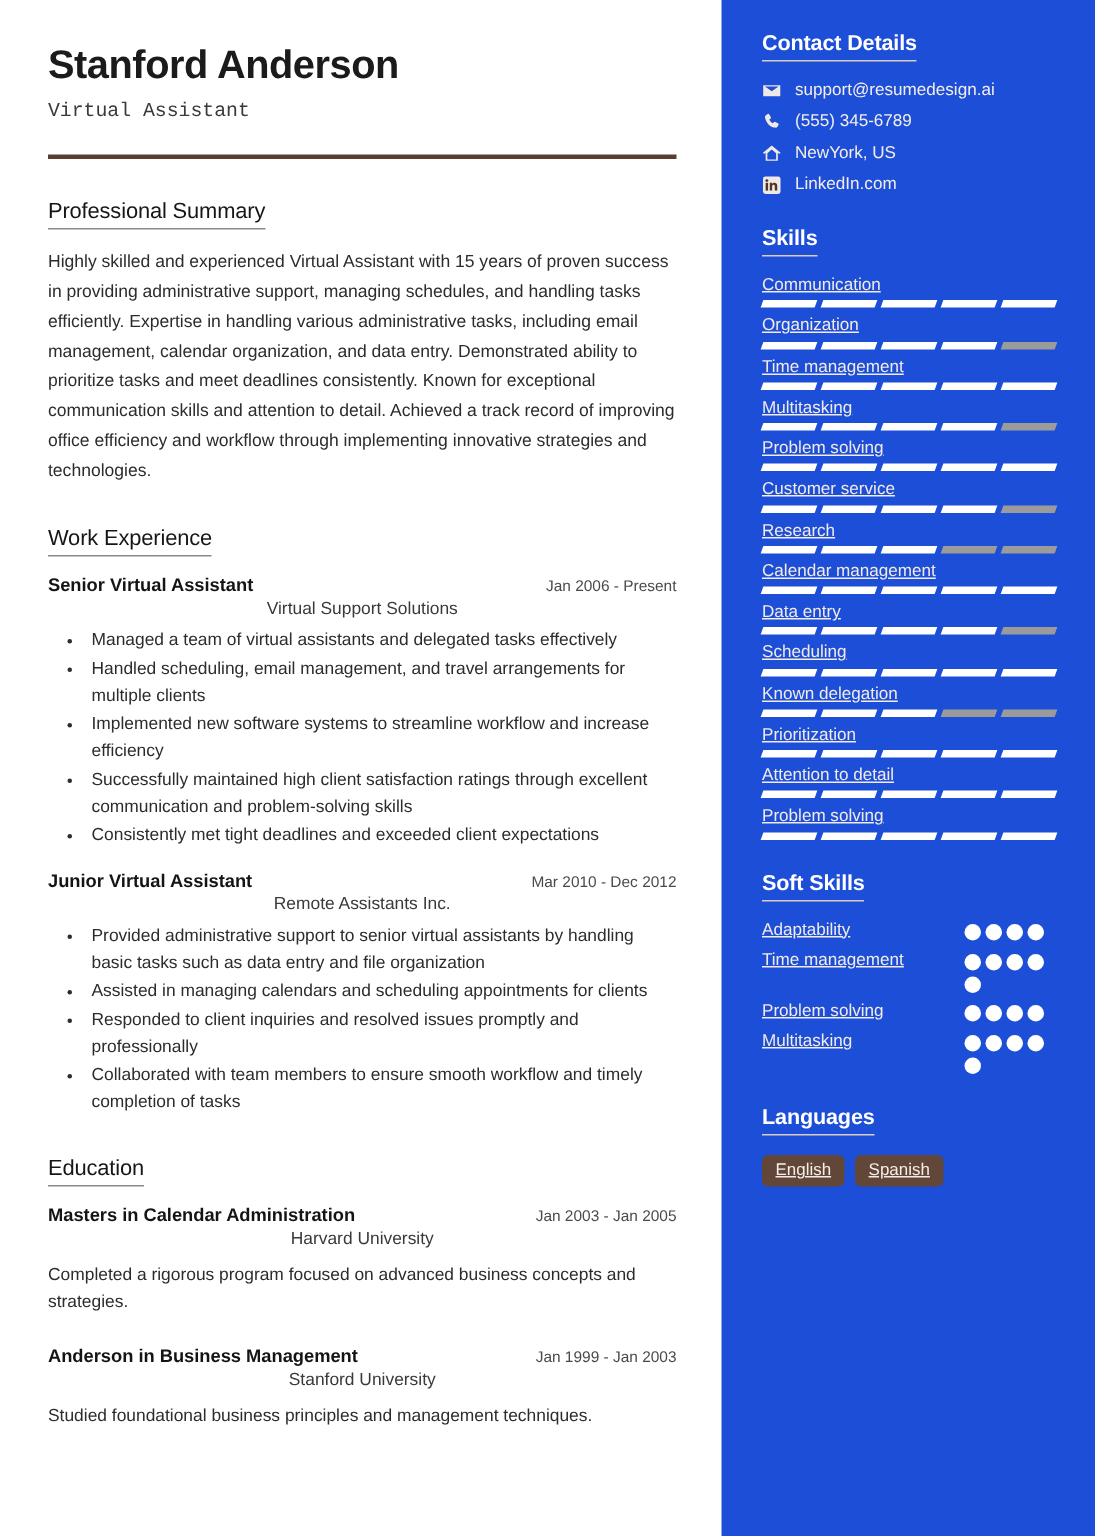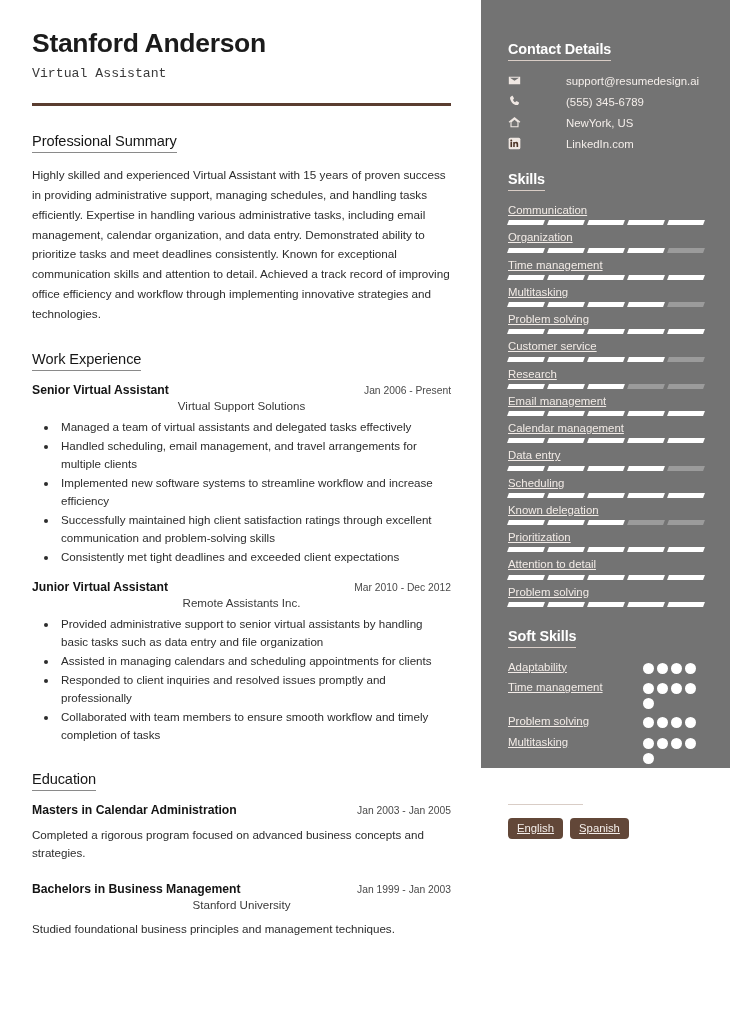--- a/index.html
+++ b/index.html
@@ -124,46 +124,44 @@
     line-height: 1.60;
     margin-top: 9px;
     max-width: 420px;
   }
 
   .edu-entry + .edu-entry { margin-top: 19px; }
 
   
   .sidebar {
     width: 249px;
-    height: 768px;
-    background: #737373;
-    padding: 40px 26px 0 27px;
+    height: 1024px;
+    background: #1d4ed8;
+    padding: 20px 26px 0 27px;
     color: #f3ece8;
   }
 
   .side-heading {
     display: inline-block;
     font-size: 14.4px;
     font-weight: bold;
     color: #ffffff;
     padding-bottom: 3px;
     border-bottom: 1.8px solid #d9cdc6;
     letter-spacing: -0.1px;
   }
 
   .side-section + .side-section { margin-top: 20px; text-decoration: underline; }
 
   
   .contact-list { margin-top: 13px; }
 
   .contact-row {
     display: flex;
-    align-items: center;
     margin-bottom: 8px;
-    gap: 36px;
   }
 
   .contact-icon {
     width: 17px;
     flex: 0 0 17px;
     display: flex;
     align-items: center;
     justify-content: flex-start;
     color: #f0e8e3;
   }
@@ -304,26 +302,27 @@
     </div>
 
     <div class="section">
       <div class="section-heading">Education</div>
 
       <div class="edu-entry">
         <div class="entry-head">
           <div class="entry-title">Masters in Calendar Administration</div>
           <div class="entry-date">Jan 2003 - Jan 2005</div>
         </div>
+        <div class="entry-org">Harvard University</div>
         <div class="entry-desc">Completed a rigorous program focused on advanced business concepts and strategies.</div>
       </div>
 
       <div class="edu-entry">
         <div class="entry-head">
-          <div class="entry-title">Bachelors in Business Management</div>
+          <div class="entry-title">Anderson in Business Management</div>
           <div class="entry-date">Jan 1999 - Jan 2003</div>
         </div>
         <div class="entry-org">Stanford University</div>
         <div class="entry-desc">Studied foundational business principles and management techniques.</div>
       </div>
     </div>
 
   </div>
 
   <div class="sidebar">
@@ -441,30 +440,20 @@
             <div class="skill-name">Research</div>
             <div class="skill-bar">
               <span class="seg on"></span>
               <span class="seg on"></span>
               <span class="seg on"></span>
               <span class="seg"></span>
               <span class="seg"></span>
             </div>
           </div>
           <div class="skill-item">
-            <div class="skill-name">Email management</div>
-            <div class="skill-bar">
-              <span class="seg on"></span>
-              <span class="seg on"></span>
-              <span class="seg on"></span>
-              <span class="seg on"></span>
-              <span class="seg on"></span>
-            </div>
-          </div>
-          <div class="skill-item">
             <div class="skill-name">Calendar management</div>
             <div class="skill-bar">
               <span class="seg on"></span>
               <span class="seg on"></span>
               <span class="seg on"></span>
               <span class="seg on"></span>
               <span class="seg on"></span>
             </div>
           </div>
           <div class="skill-item">

